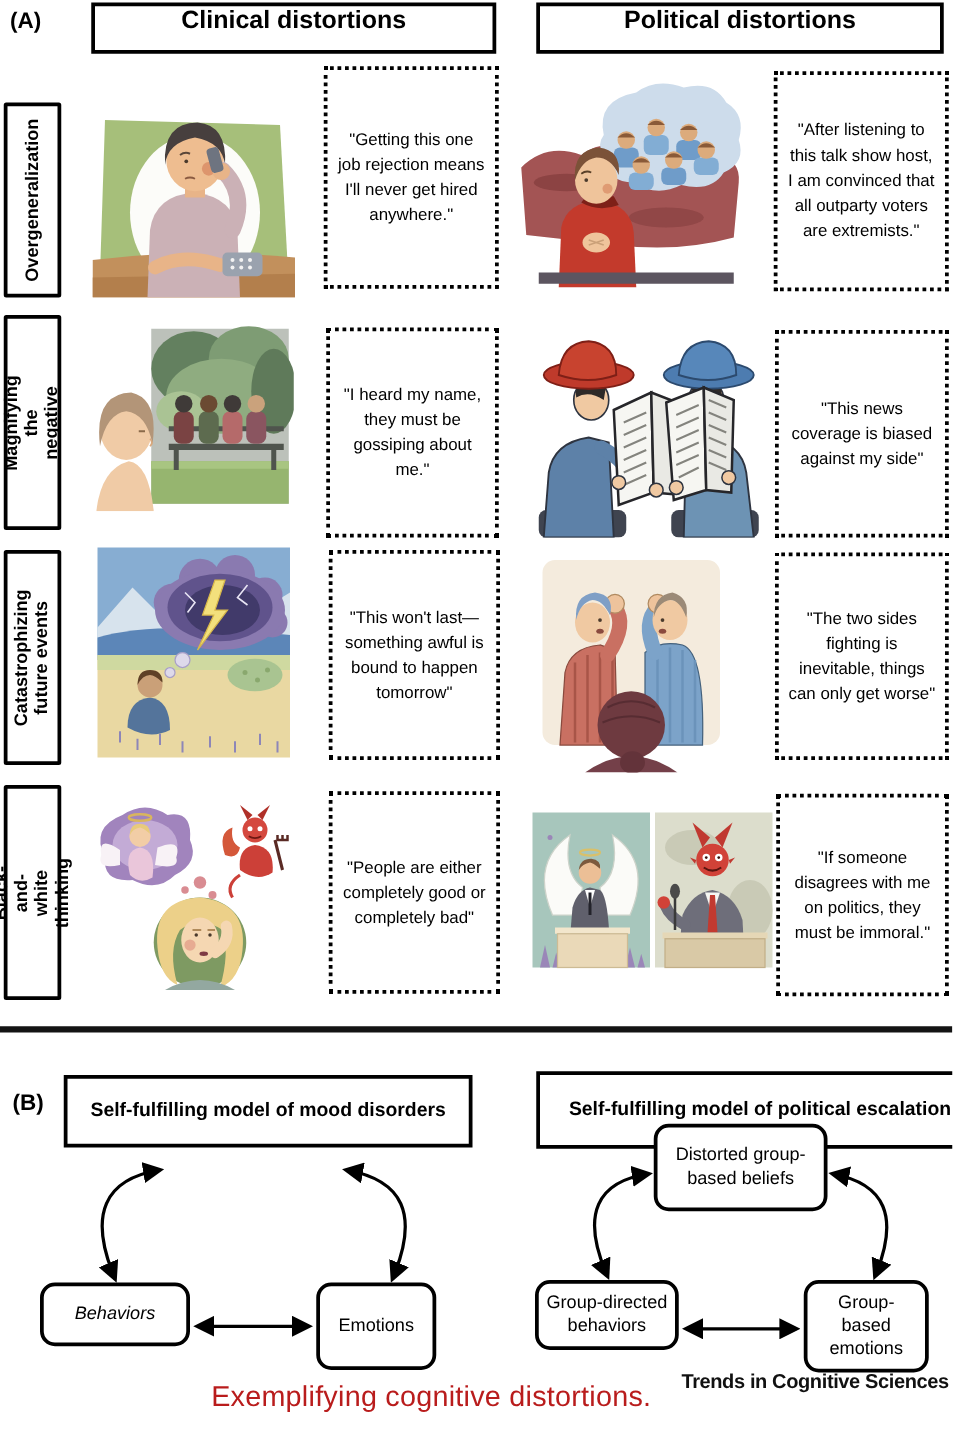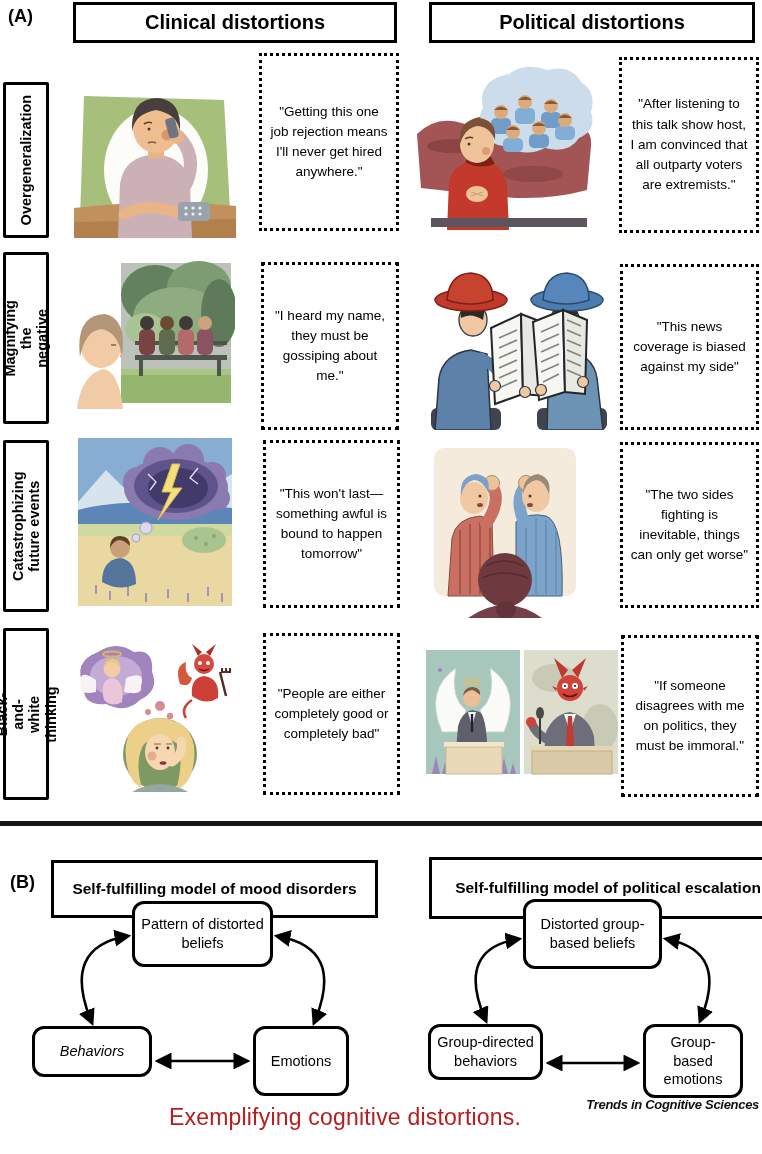--- a/index.html
+++ b/index.html
@@ -9,21 +9,21 @@
     width: 762px; height: 1154px;
     background: #ffffff;
     font-family: "Liberation Sans", sans-serif;
     color: #000;
     overflow: hidden;
   }
   .abs { position: absolute; }
   .panel-label { font-weight: bold; font-size: 18px; }
   .hdr {
     border: 3px solid #000;
-    display: flex; align-items: center; justify-content: center;
+    display: flex; align-items: flex-start; justify-content: center;
     font-weight: bold; font-size: 20px; text-align: center;
     background: #fff;
   }
   .rowlab {
     border: 3px solid #000; border-radius: 2px;
     display: flex; align-items: center; justify-content: center;
     background: #fff;
   }
   .rowlab span {
     display: block;
@@ -52,23 +52,22 @@
     border: 3px solid #000; border-radius: 12px;
     display: flex; align-items: center; justify-content: center;
     text-align: center; font-size: 14.5px; line-height: 1.3;
     background: #fff; padding: 3px 6px;
   }
   .caption {
     font-size: 23px; color: #b91c1c; text-align: center;
     letter-spacing: 0.2px;
   }
   .journal {
-    font-weight: bold; font-size: 13px; letter-spacing: -0.3px; color: #111;
+    font-weight: bold; font-size: 16px; letter-spacing: -0.3px; color: #111;
     white-space: nowrap;
-    font-style: italic;
   }
   svg { display: block; }
 </style>
 </head>
 <body>
 
 <div class="page">
 
   <div class="abs panel-label" style="left:8px; top:6px;">(A)</div>
 
@@ -423,23 +422,20 @@
     <g stroke="#000" stroke-width="2.6" fill="none">
       <path d="M92,128 C70,76 84,48 128,41" marker-start="url(#arr)" marker-end="url(#arr)"></path>
       <path d="M277,41 C322,49 336,76 314,128" marker-start="url(#arr)" marker-end="url(#arr)"></path>
       <path d="M158,166 L247,166" marker-start="url(#arr)" marker-end="url(#arr)"></path>
       <path d="M486,126 C464,76 478,50 519,44" marker-start="url(#arr)" marker-end="url(#arr)"></path>
       <path d="M666,44 C708,52 720,78 700,126" marker-start="url(#arr)" marker-end="url(#arr)"></path>
       <path d="M549,168 L637,168" marker-start="url(#arr)" marker-end="url(#arr)"></path>
     </g>
   </svg>
 
-  <div class="abs node" style="left:132px; top:901px; width:141px; height:66px;">
-    <span>Pattern of distorted beliefs</span>
-  </div>
   <div class="abs node" style="left:32px; top:1026px; width:120px; height:51px;font-style:italic;">
     <span>Behaviors</span>
   </div>
   <div class="abs node" style="left:253px; top:1026px; width:96px; height:70px;">
     <span>Emotions</span>
   </div>
 
   <div class="abs node" style="left:523px; top:899px; width:139px; height:70px;">
     <span>Distorted group-based beliefs</span>
   </div>

